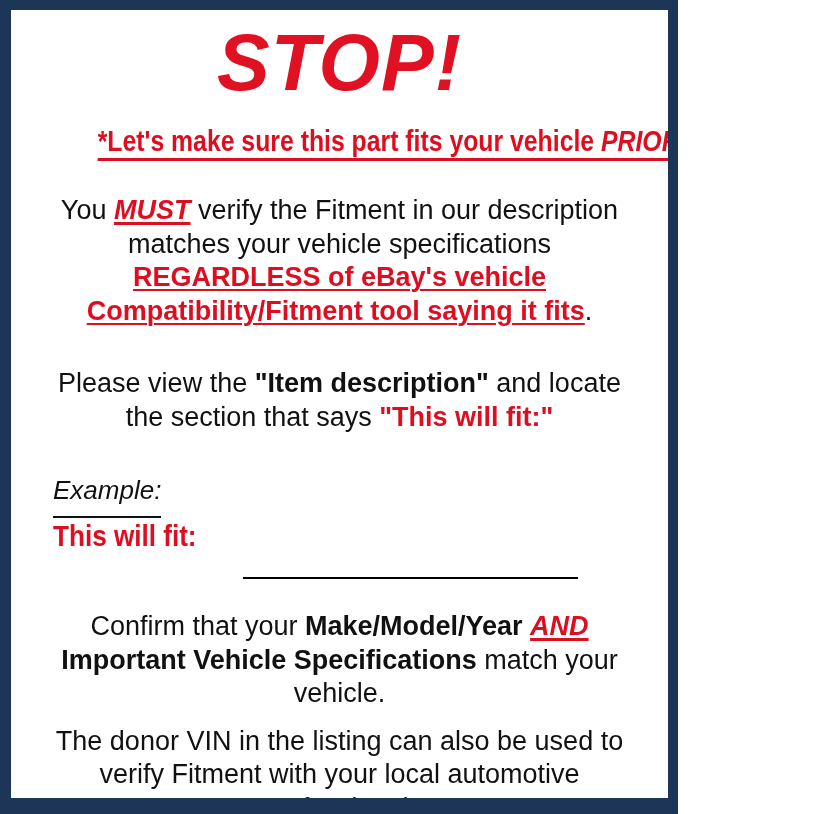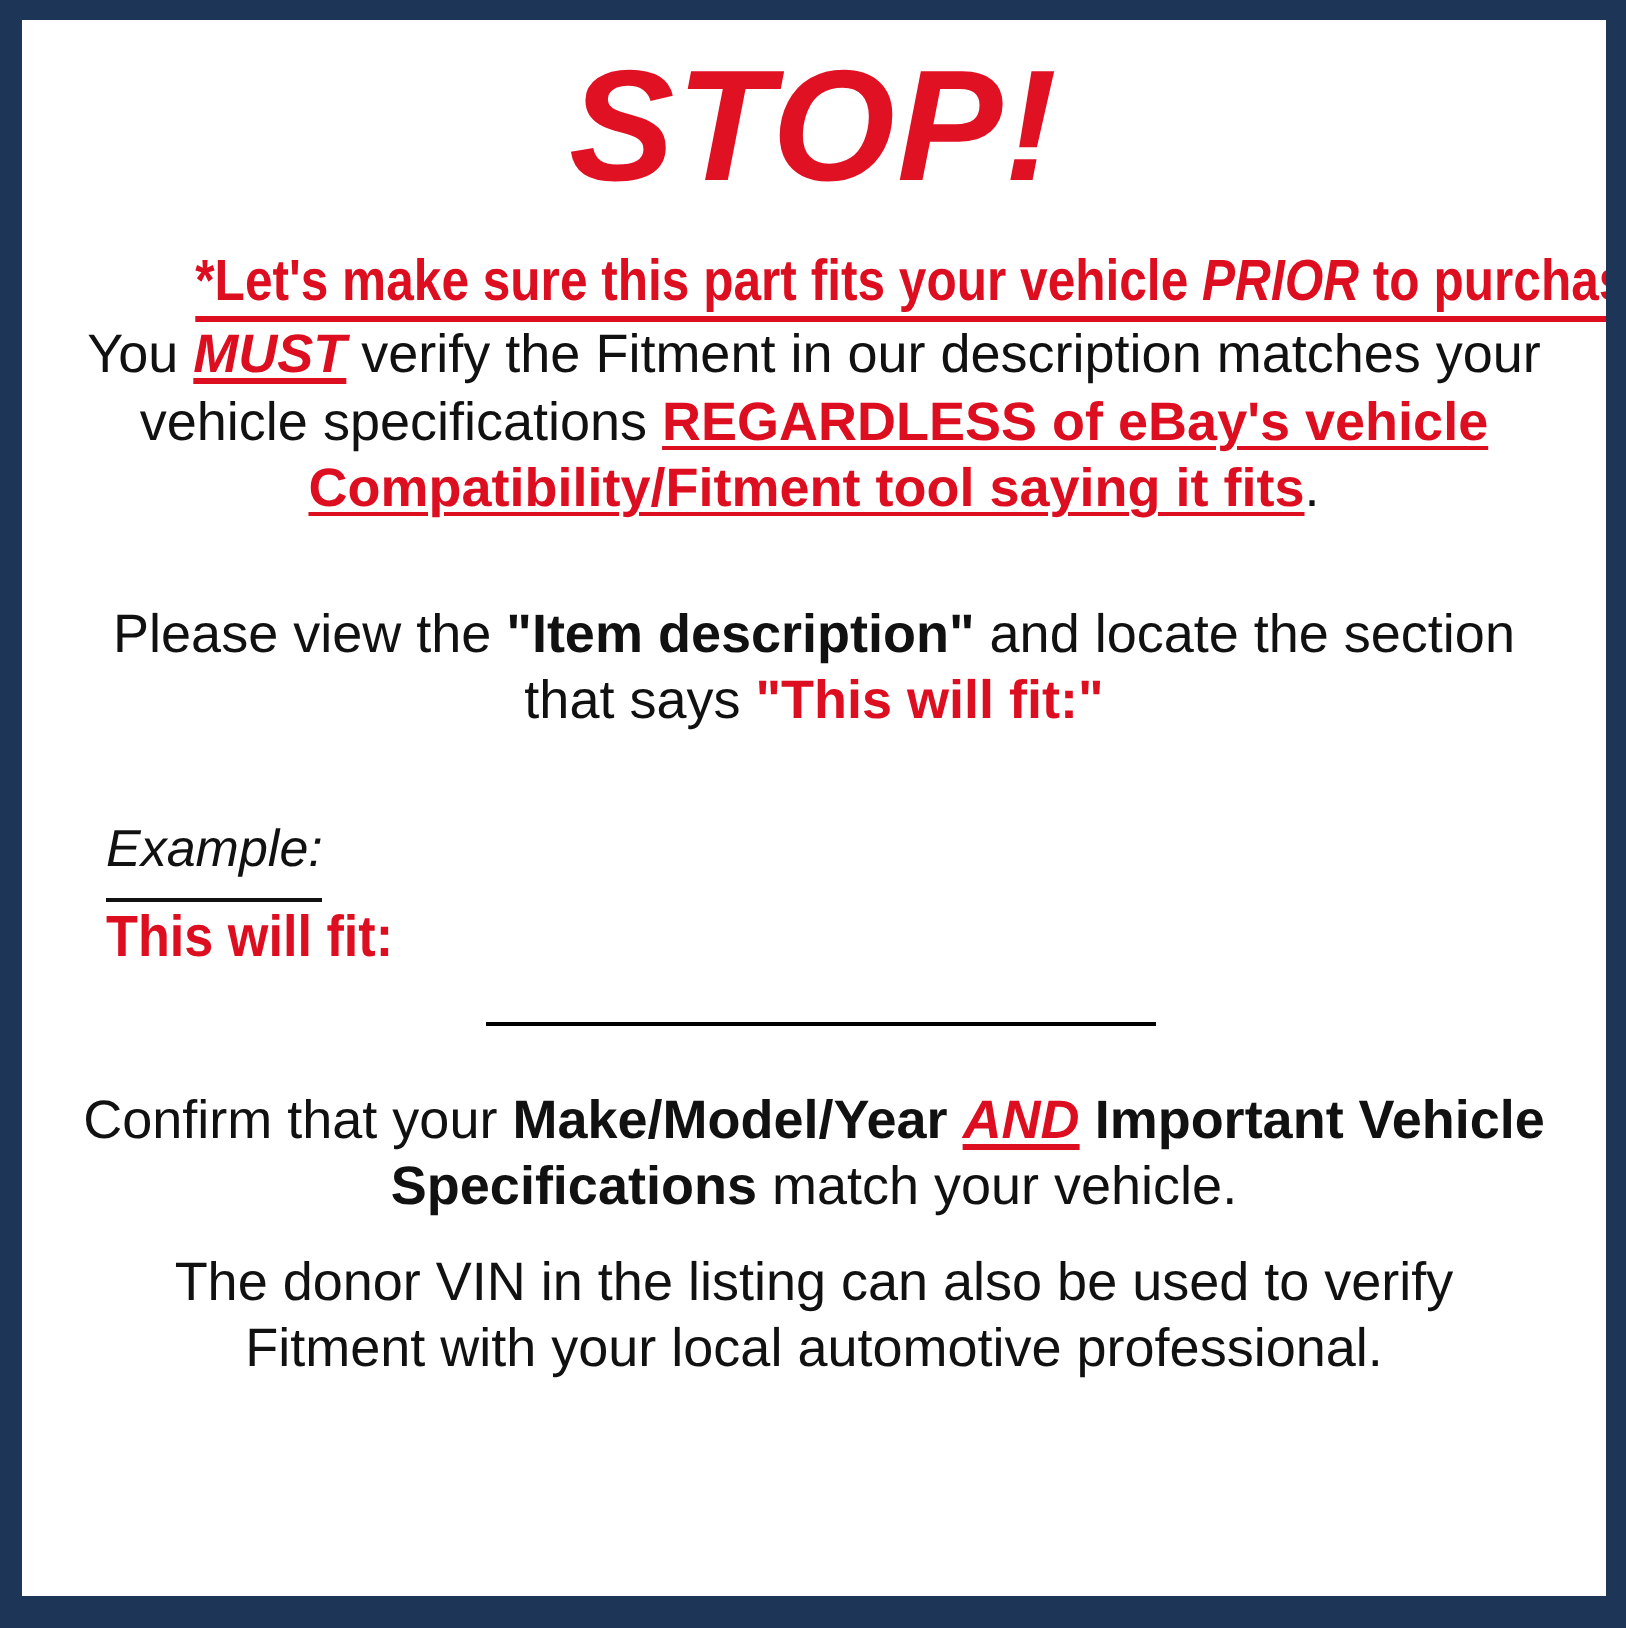--- a/index.html
+++ b/index.html
@@ -10,21 +10,21 @@
   body {
     width: 813px;
     height: 814px;
     overflow: hidden;
     font-family: "Liberation Sans", sans-serif;
   }
 
   
   #fitment-notice {
     box-sizing: border-box;
-    width: 813px;
+    width: 678px;
     height: 814px;
     background: #1d3557;
     padding: 10px 10px 16px 11px;
   }
 
   
   #notice-body {
     box-sizing: border-box;
     width: 100%;
     height: 100%;
@@ -90,21 +90,21 @@
   .para .hl-ui {
     color: #dd0e20;
     font-weight: bold;
     font-style: italic;
     text-decoration: underline;
     text-underline-offset: 3px;
     text-decoration-thickness: 3px;
   }
   .para .bk { font-weight: bold; color: #111111; }
 
-  #para-must     { }
+  #para-must     { margin-top: 33px; }
   #para-itemdesc { margin-top: 39px; }
   #para-confirm  { margin-top: 31px; }
   #para-vin      { margin-top: 14px; }
 
   
   #example-block {
     margin-top: 42px;
     padding-left: 20px;
     text-align: left;
   }

